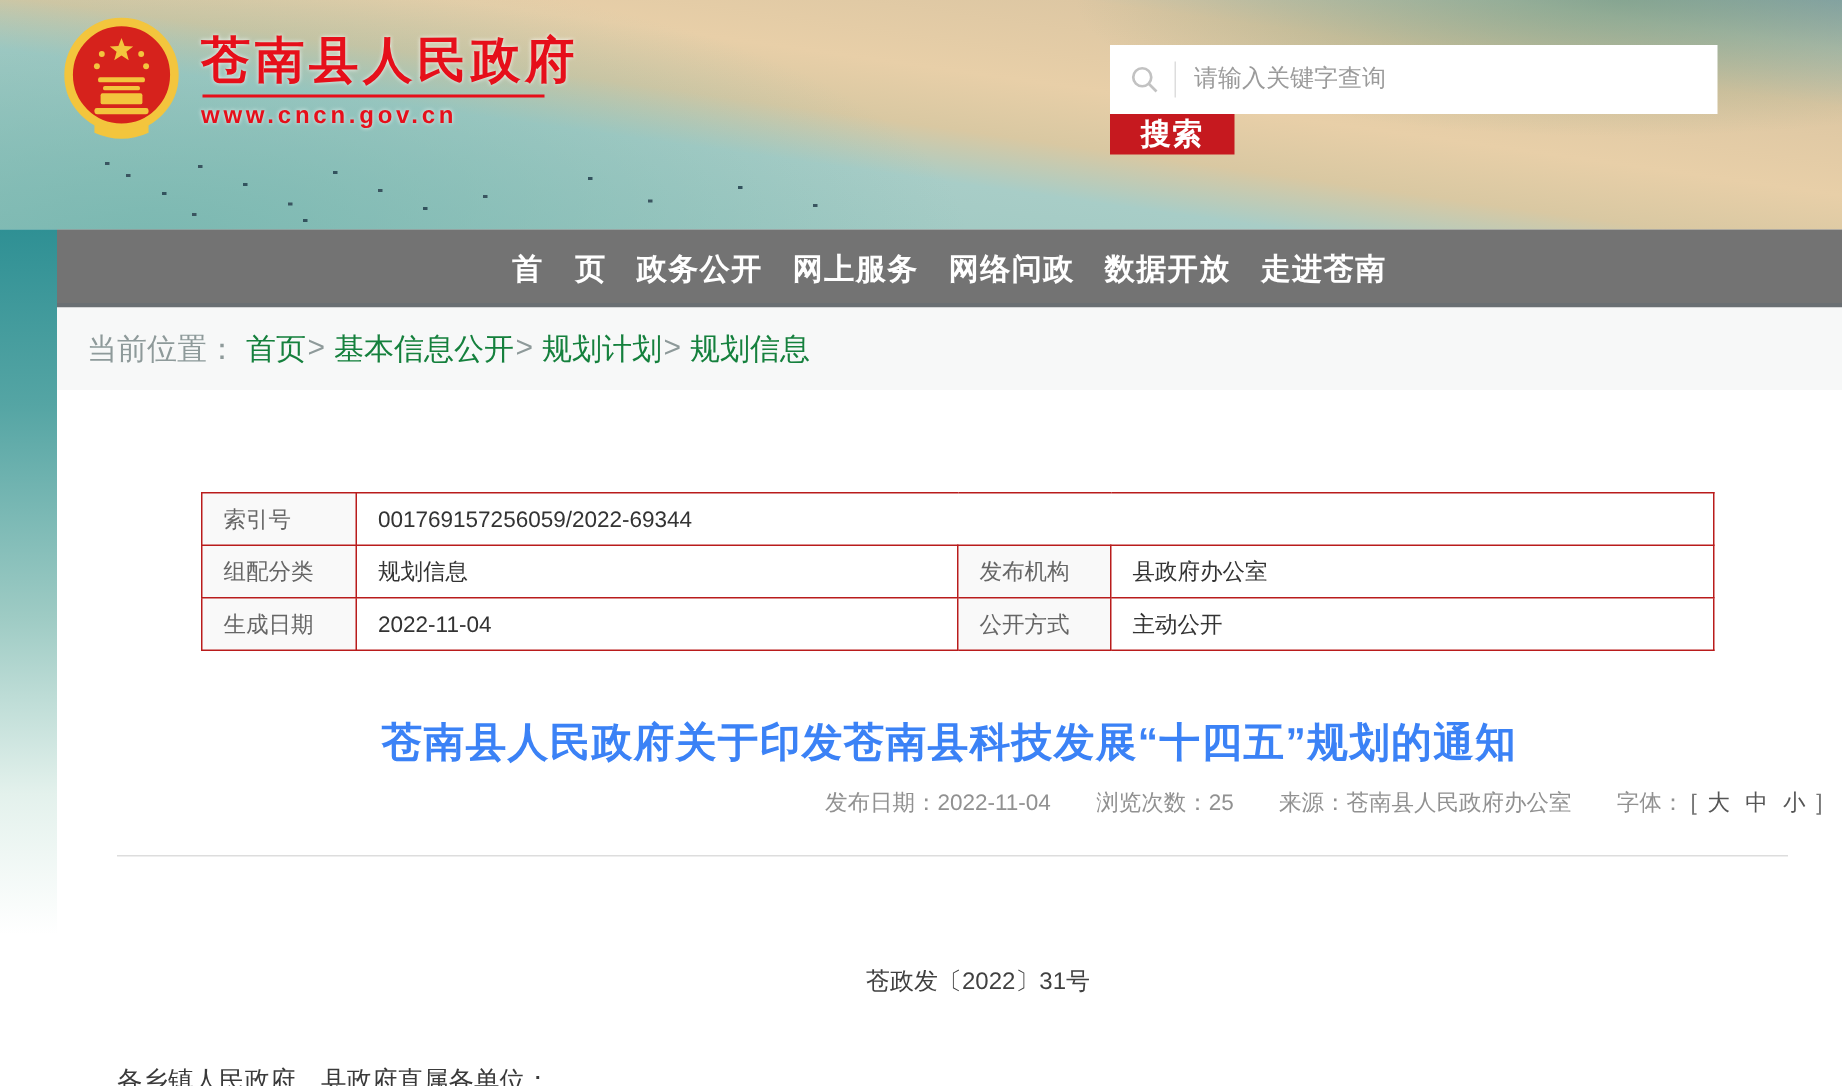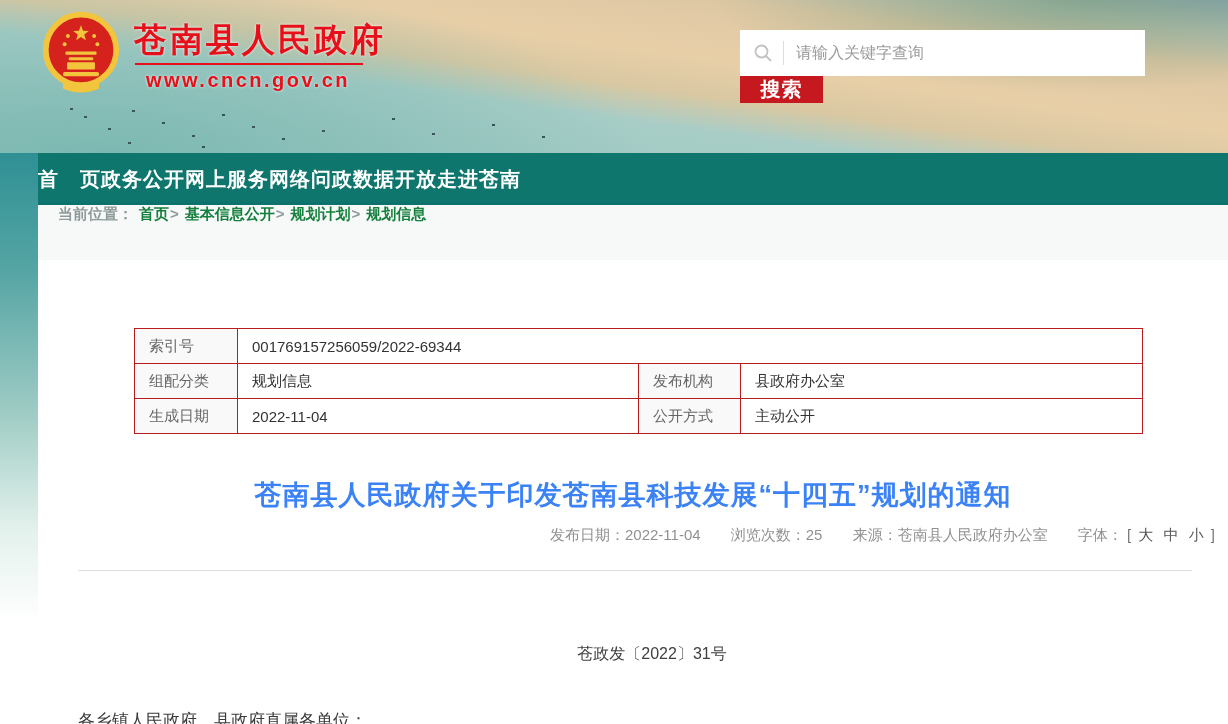--- a/index.html
+++ b/index.html
@@ -20,49 +20,49 @@
       182px 18px 0 0 #3a5560, 212px 30px 0 0 #33535e, 252px 22px 0 0 #3a5560,
       322px 10px 0 0 #33535e, 362px 25px 0 0 #3a5560, 422px 16px 0 0 #33535e,
       472px 28px 0 0 #3a5560, 132px 38px 0 0 #33535e, 58px 34px 0 0 #3a5560; }
 
   .logo-block { position:absolute; left:40px; top:10px; display:flex; align-items:flex-start; cursor:pointer; }
   .emblem { width:82px; height:88px; }
   .site-text { margin-left:12px; padding-top:12px; }
   .site-name { font-size:33px; font-weight:bold; color:#e60f1a; letter-spacing:3px;
     text-shadow:0 0 3px rgba(255,255,255,0.85); line-height:1.1; }
   .site-rule { width:228px; height:2px; background:#e60f1a; margin:5px 0 4px 1px; }
-  .site-url { font-size:20px; font-weight:bold; color:#e60f1a; letter-spacing:2.5px;
-    text-align:center; width:228px; text-shadow:0 0 3px rgba(255,255,255,0.85); }
+  .site-url { font-size:16px; font-weight:bold; color:#e60f1a; letter-spacing:2.5px;
+    width:228px; text-shadow:0 0 3px rgba(255,255,255,0.85); }
 
   .search-wrap { position:absolute; left:740px; top:30px; width:488px; height:48px; display:flex;flex-direction:column; }
   .search-box { width:405px; height:48px; background:#fff; display:flex; align-items:center; }
   .search-icon { width:20px; height:20px; margin-left:13px; flex:0 0 auto; }
   .search-div { width:1px; height:24px; background:#ddd; margin:0 12px 0 10px; }
   .search-input { flex:1; border:none; outline:none; font-size:16px; color:#333;
     font-family:"Liberation Sans","DejaVu Sans",sans-serif; background:transparent; height:46px; }
   .search-input::placeholder { color:#9b9b9b; }
   .search-btn { width:83px; height:48px; background:#c6191f; color:#fff; border:none;
     font-size:20px; font-weight:bold; cursor:pointer; letter-spacing:1px;
     font-family:"Liberation Sans","DejaVu Sans",sans-serif; }
 
   
   .nav { position:absolute; left:38px; top:153px; width:1190px; height:52px;
-    background:#0f766e; display:flex; align-items:center; justify-content:flex-start;
-    box-shadow: inset 0 -3px 0 rgba(0,60,120,0.08); }
+    background:#737373; display:flex; align-items:center; justify-content:center;
+    box-shadow: inset 0 -3px 0 rgba(0,60,120,0.08); gap: 20px; }
   .nav-item { color:#fff; font-size:20px; font-weight:bold; letter-spacing:1px;
     cursor:pointer; white-space:nowrap; }
 
   
   .left-strip { position:absolute; left:0; top:153px; width:38px; height:470px;
     background:linear-gradient(180deg, #2f9094 0%, #55a5a4 25%, #9ecbc4 55%, #e3f1ec 80%, #ffffff 100%); }
 
   
   .crumbbar { position:absolute; left:38px; top:205px; width:1190px; height:55px;
-    background:#f7f8f8; display:flex; align-items:flex-start; padding-left:20px;
-    font-size:15px; color:#8e9a9a;font-weight:bold; }
+    background:#f7f8f8; display:flex; align-items:center; padding-left:20px;
+    font-size:20px; color:#8e9a9a; }
   .crumb-link { color:#15803d; cursor:pointer; margin-left:6px; }
   .crumb-sep { margin-left:1px; color:#8e9a9a; }
 
   
   table.info { position:absolute; left:134px; top:328px; width:1008px;
     border-collapse:collapse; table-layout:fixed; }
   table.info td { border:1px solid #b91c1c; height:35px; padding:0 14px;
     font-size:15px; color:#333; vertical-align:middle; }
   table.info td.lbl { background:#f9f9f9; color:#666; }
   col.c1 { width:103px; } col.c2 { width:401px; } col.c3 { width:102px; } col.c4 { width:402px; }

